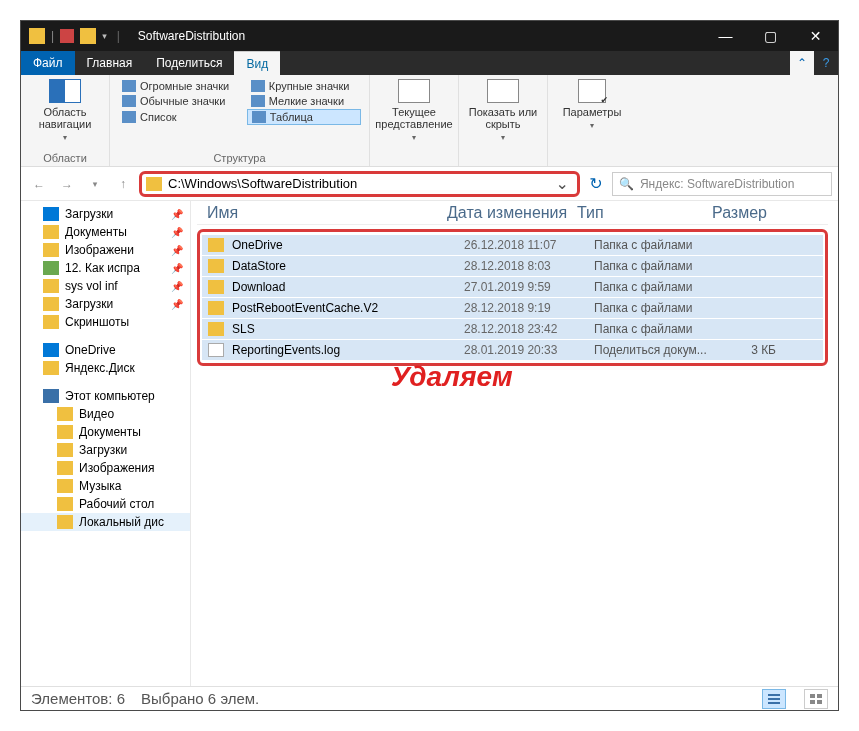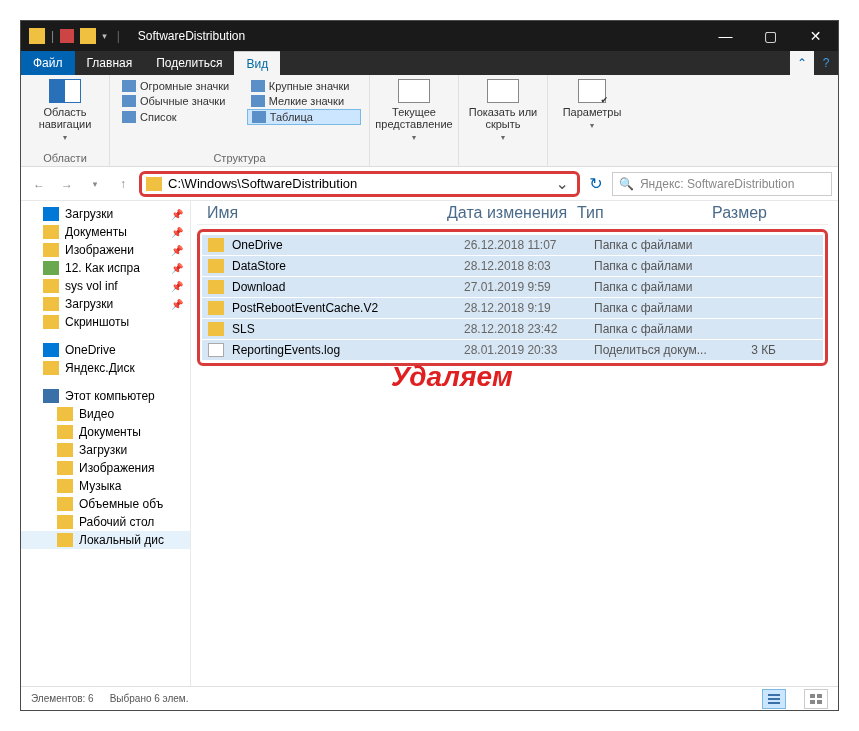--- a/index.html
+++ b/index.html
@@ -49,21 +49,21 @@
 .pin { color:#555; font-size:10px;}
 .gap { height:10px;}
 .list { flex:1; position:relative; padding:0 10px 0 6px;}
 .colhead { display:flex; font-size:16px; color:#4a6a8a; border-bottom:1px solid #eee; height:24px; align-items:center;}
 .ch-name{ width:250px; padding-left:10px;} .ch-date{width:130px;} .ch-type{width:130px;} .ch-size{width:60px; text-align:right;}
 .filebox { border:3px solid #d93a3a; border-radius:6px; margin-top:4px; padding:2px 2px;}
 .row { display:flex; align-items:center; font-size:12px; height:20px; background:#d7e6f5; margin:1px 0; padding-left:6px; cursor:pointer;}
 .row-icon { width:16px; height:14px; margin-right:8px;}
 .rn{width:232px;} .rd{width:130px; color:#666;} .rt{width:130px; color:#555;} .rs{width:52px; text-align:right; color:#555;}
 .annotation { position:absolute; left:200px; top:160px; color:#e02020; font-size:28px; font-weight:bold; font-style:italic;}
-.statusbar { height:24px; border-top:1px solid #e0e0e0; display:flex; align-items:center; font-size:10px; color:#555; padding:0 10px; gap:16px;}
+.statusbar { height:24px; border-top:1px solid #e0e0e0; display:flex; align-items:center; font-size:15px; color:#555; padding:0 10px; gap:16px;}
 .status-spacer{flex:1;}
 .view-btn { width:24px; height:20px; border:1px solid #ccc; margin-left:2px; cursor:pointer; display:flex; align-items:center; justify-content:center;}
 .view-btn.active{ background:#cce6ff; border-color:#7ab8e6;}
 svg { display:block;}
 </style>
 </head>
 <body>
 
 <div class="window">
 
@@ -236,24 +236,20 @@
           <span class="tree-icon fldr"></span>
           <span>Загрузки</span>
         </div>
         <div class="tree-item indent">
           <span class="tree-icon fldr"></span>
           <span>Изображения</span>
         </div>
         <div class="tree-item indent">
           <span class="tree-icon fldr"></span>
           <span>Музыка</span>
-        </div>
-        <div class="tree-item indent">
-          <span class="tree-icon fldr"></span>
-          <span>Объемные объ</span>
         </div>
         <div class="tree-item indent">
           <span class="tree-icon fldr"></span>
           <span>Рабочий стол</span>
         </div>
         <div class="tree-item sel indent">
           <span class="tree-icon fldr"></span>
           <span>Локальный дис</span>
         </div>
       </div>

